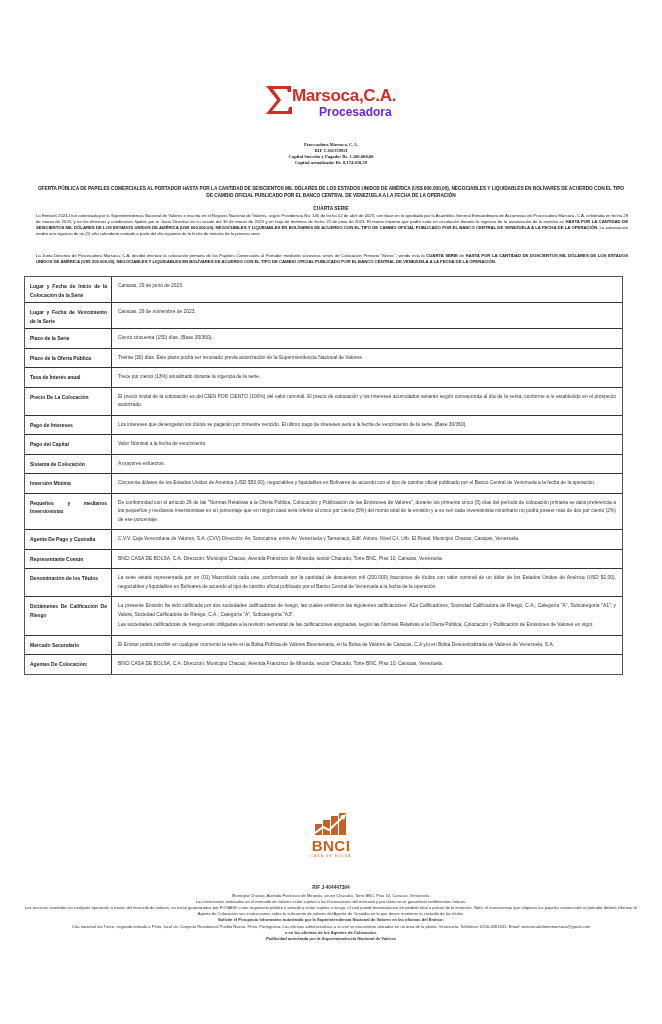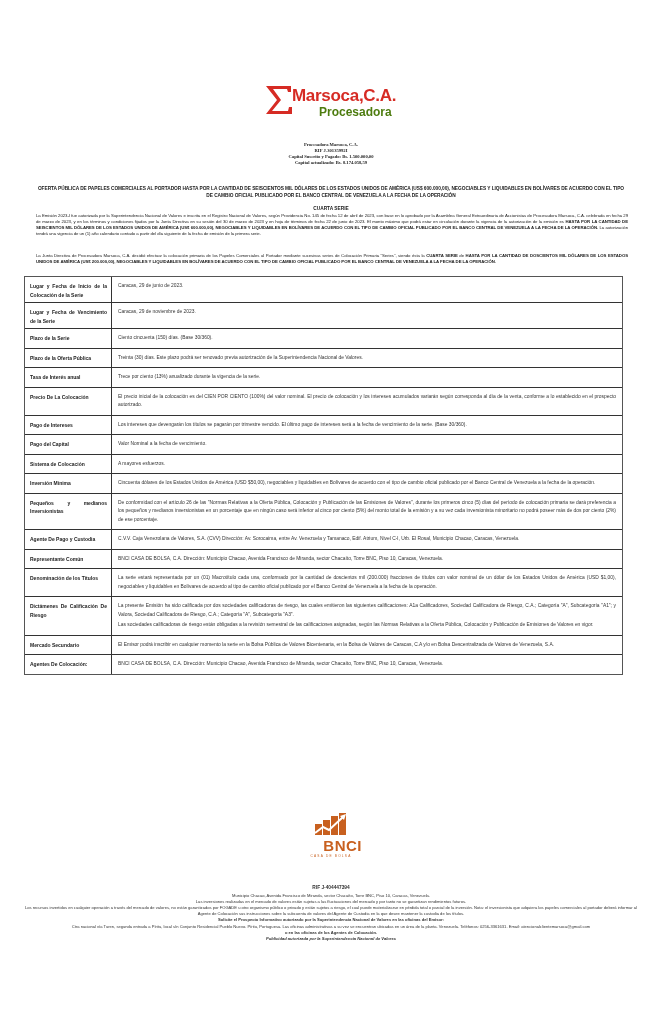--- a/index.html
+++ b/index.html
@@ -6,21 +6,21 @@
   body { width: 662px; height: 1024px; position: relative; overflow: hidden;
          font-family: "Liberation Sans", sans-serif; color: #1a1a1a; }
   .page { position: absolute; left: 0; top: 0; width: 662px; height: 1024px; }
 
   
   .logo { position: absolute; left: 264px; top: 84px; width: 130px; height: 38px; }
   .logo svg { position: absolute; left: 0; top: 0; }
   .logo .brand { position: absolute; left: 28px; top: 2px; font-size: 17px; font-weight: bold;
                  color: #d62b24; letter-spacing: -0.3px; white-space: nowrap; }
   .logo .sub { position: absolute; left: 55px; top: 21px; font-size: 12px; font-weight: bold;
-               color: #4d7c0f; white-space: nowrap; }
+               color: #6d28d9; white-space: nowrap; }
 
   .company { position: absolute; left: 0; width: 662px; top: 142px; text-align: center;
              font-family: "Liberation Serif", serif; font-size: 4.6px; line-height: 6px; color: #222; font-weight: bold; }
 
   .title { position: absolute; left: 36px; width: 590px; top: 186px; text-align: center;
            font-size: 4.8px; line-height: 6.6px; font-weight: bold; letter-spacing: -0.05px; }
   .serie { position: absolute; left: 36px; width: 590px; top: 206px; text-align: center;
            font-size: 4.8px; font-weight: bold; }
   .para { position: absolute; left: 36px; width: 592px; font-size: 4.3px; line-height: 6.1px;
           text-align: justify; letter-spacing: -0.05px; }
@@ -35,21 +35,21 @@
   .tbl .row:last-child { border-bottom: none; }
   .tbl .lbl { width: 77px; flex: none; border-right: 1.5px solid #333; padding: 5px 4px 3px 5px;
               font-size: 5px; line-height: 8.5px; font-weight: bold; color: #222; text-align: justify; }
   .tbl .val { flex: 1; padding: 5px 6px 3px 6px; font-size: 4.9px; line-height: 8.5px; color: #333;
               text-align: justify; }
   .tbl .val p { margin: 0 0 2px 0; }
 
   
   .bnci { position: absolute; left: 300px; top: 812px; width: 62px; height: 55px; }
   .bnci svg { position: absolute; left: 14px; top: 0; }
-  .bnci .name { position: absolute; left: 0; top: 25px; width: 62px; text-align: right;
+  .bnci .name { position: absolute; left: 0; top: 25px; width: 62px; text-align: center;
                 font-size: 15px; font-weight: bold; color: #c8601f; letter-spacing: 0.5px; }
   .bnci .sub { position: absolute; left: 0; top: 42px; width: 62px; text-align: center;
                font-size: 3.2px; color: #c8601f; letter-spacing: 1.2px; }
 
   .footer { position: absolute; left: 20px; width: 622px; top: 885px; text-align: center;
             font-size: 4.1px; line-height: 6.1px; color: #333; }
   .footer .rif { font-weight: bold; font-size: 4.8px; margin-bottom: 2px; }
   .footer .b { font-weight: bold; }
   .footer .bi { font-weight: bold; font-style: italic; }
 </style>

